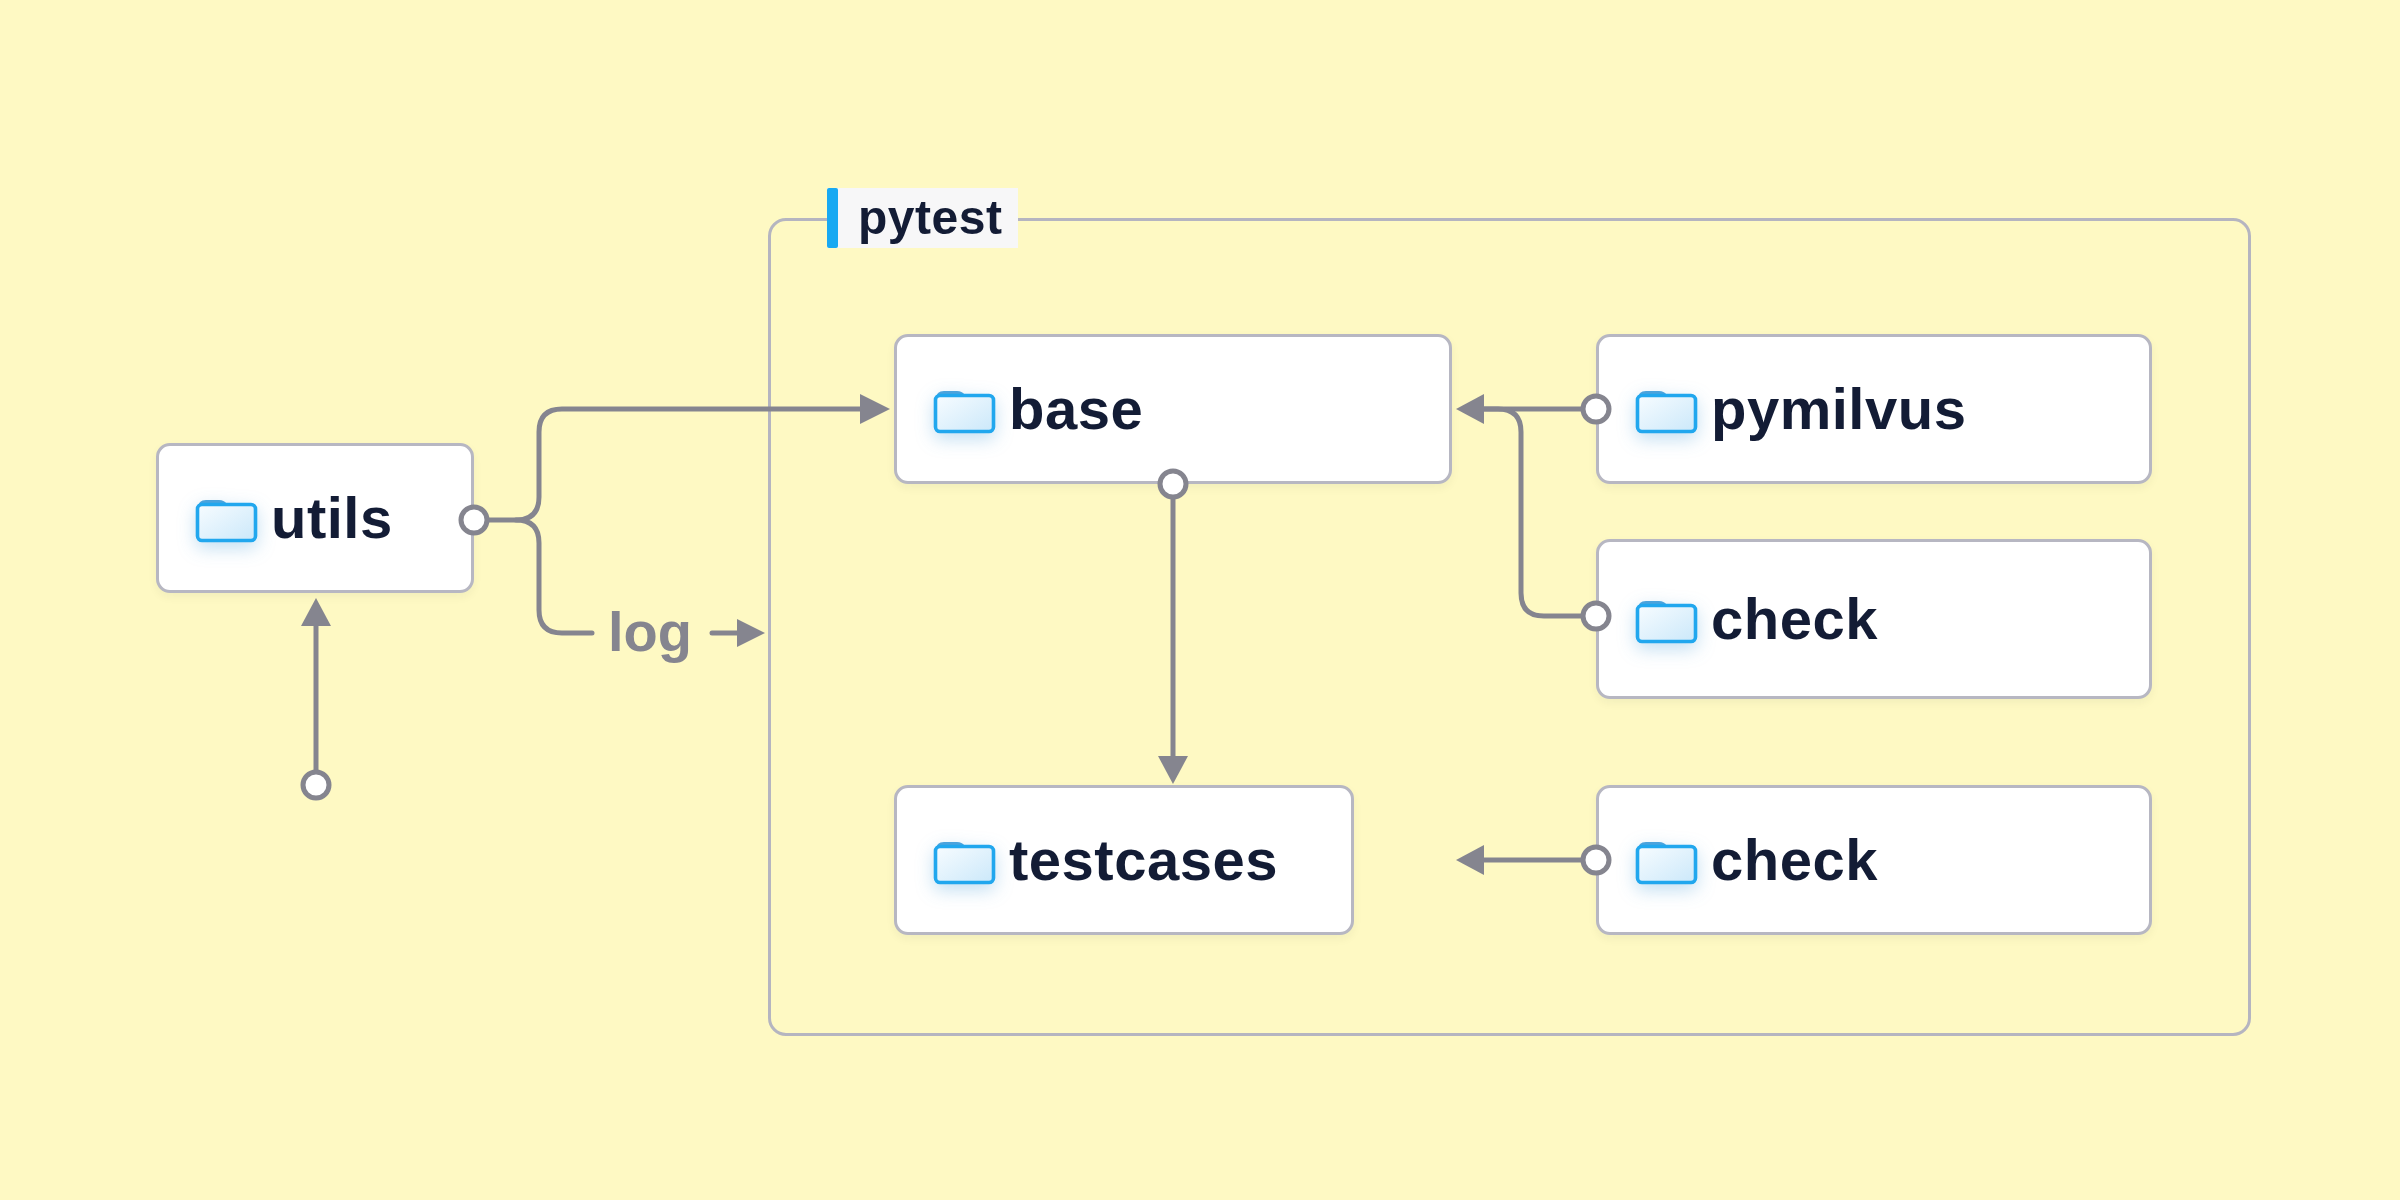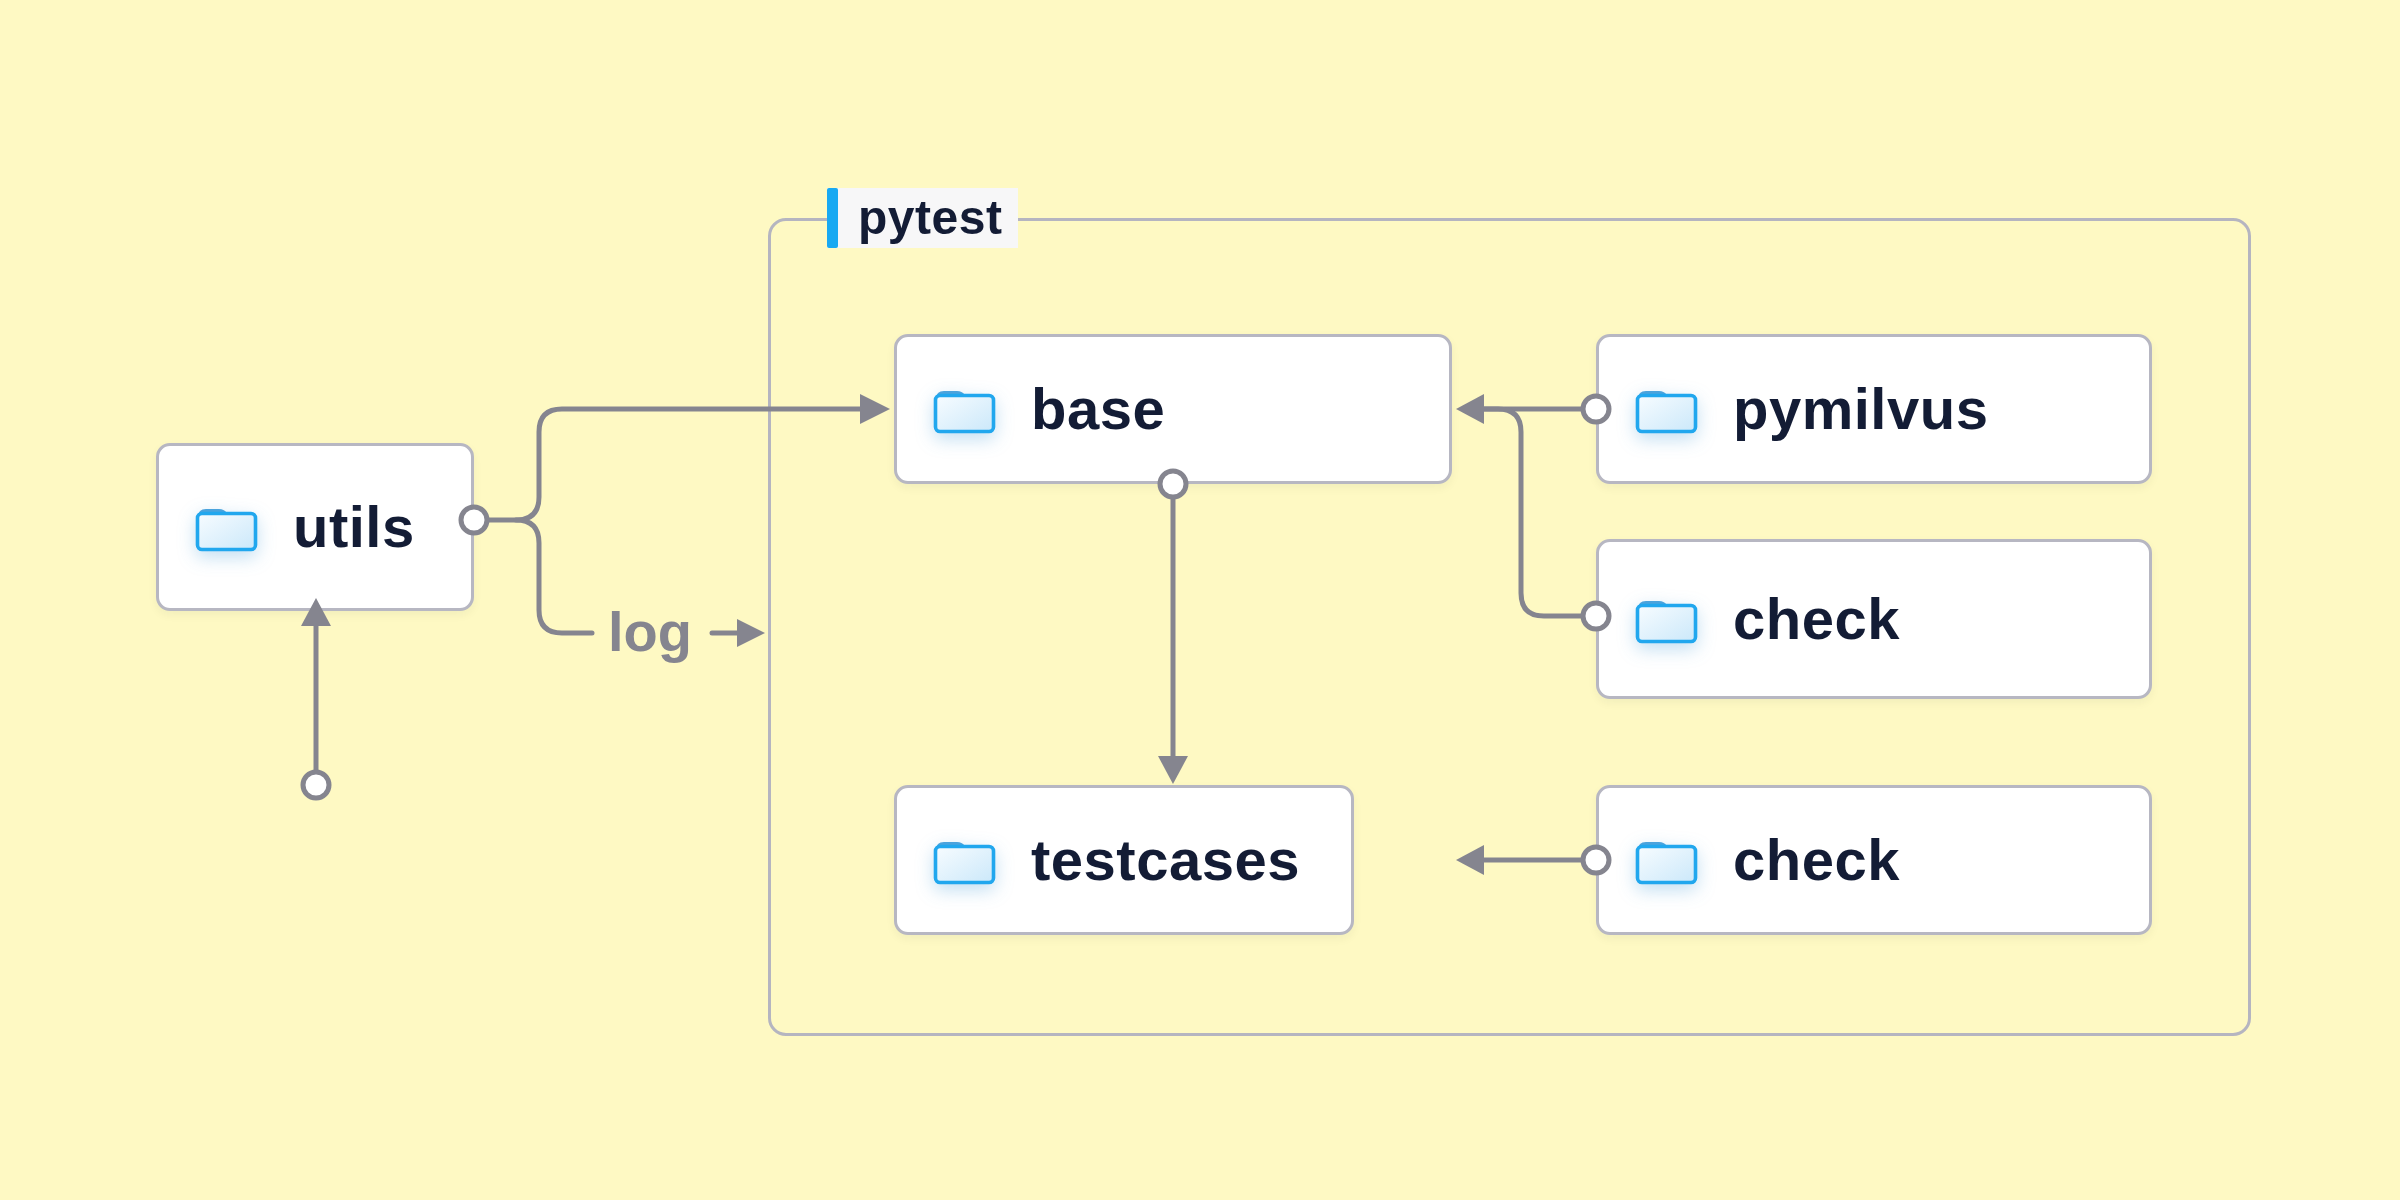--- a/index.html
+++ b/index.html
@@ -57,40 +57,40 @@
   
   .node {
     position: absolute;
     background: #ffffff;
     border: 3px solid #b7b7c2;
     border-radius: 14px;
     box-sizing: border-box;
     display: flex;
     align-items: center;
     padding-left: 34px;
-    gap: 33px;
+    gap: 11px;
     z-index: 2;
     box-shadow: 0 4px 10px rgba(20, 30, 60, 0.05);
   }
   .node-label {
     font-size: 58px;
     font-weight: 700;
     color: #131c35;
     letter-spacing: 0.5px;
     line-height: 1;
     white-space: nowrap;
   }
   .folder {
     width: 67px;
     height: 50px;
     flex: none;
     filter: drop-shadow(0 6px 9px rgba(40, 140, 210, 0.28));
   }
 
-  .node-utils     { left: 156px;  top: 443px; width: 318px; height: 168px; }
+  .node-utils     { left: 156px;  top: 443px; width: 318px; height: 150px; }
   .node-config    { left: 156px;  top: 785px; width: 318px; height: 150px; }
   .node-base      { left: 894px;  top: 334px; width: 558px; height: 150px; }
   .node-testcases { left: 894px;  top: 785px; width: 460px; height: 150px; text-align: center; }
   .node-pymilvus  { left: 1596px; top: 334px; width: 556px; height: 150px; }
   .node-check     { left: 1596px; top: 539px; width: 556px; height: 160px; }
   .node-common    { left: 1596px; top: 785px; width: 556px; height: 150px; }
 
   
   .connectors {
     position: absolute;

